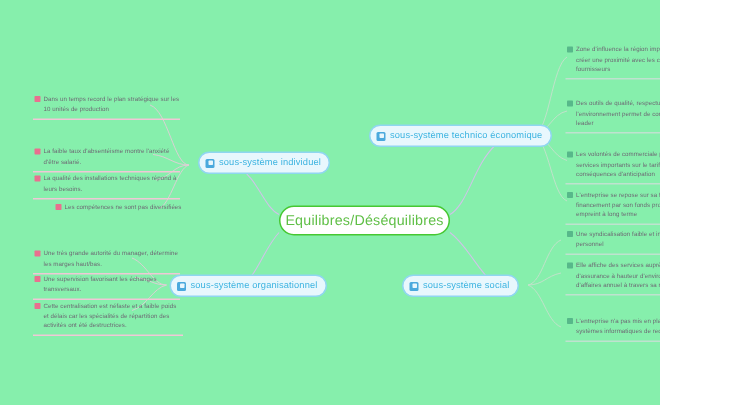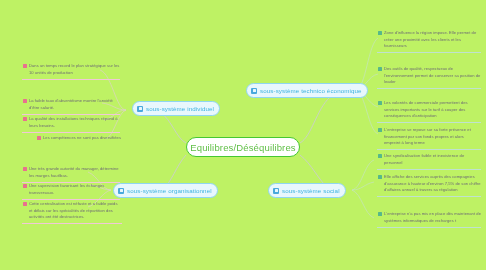--- a/index.html
+++ b/index.html
@@ -2,23 +2,23 @@
 <html><head>
 <meta charset="utf-8">
 <style>
   html, body {
     margin: 0;
     padding: 0;
     background: #ffffff;
   }
   #canvas {
     position: relative;
-    width: 486px;
+    width: 440px;
     height: 270px;
-    background: #bef264;
+    background: #86efac;
     font-family: "Liberation Sans", sans-serif;
     overflow: hidden;
   }
   #links {
     position: absolute;
     left: 0;
     top: 0;
     width: 486px;
     height: 270px;
     pointer-events: none;

